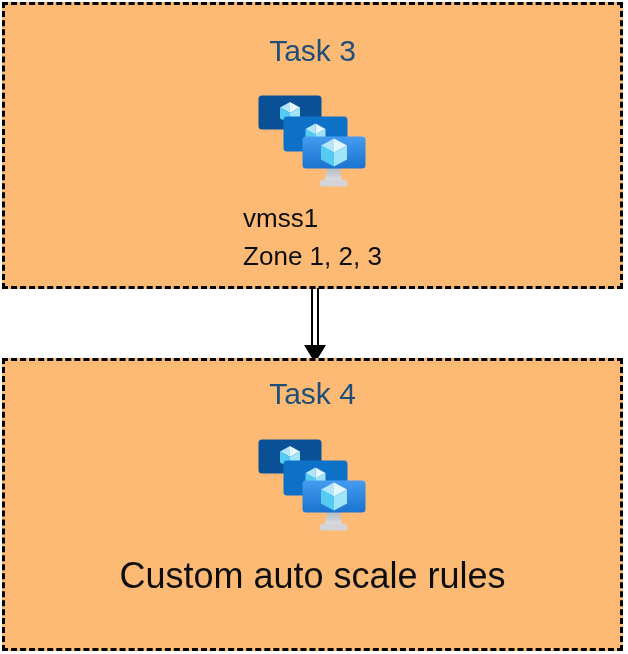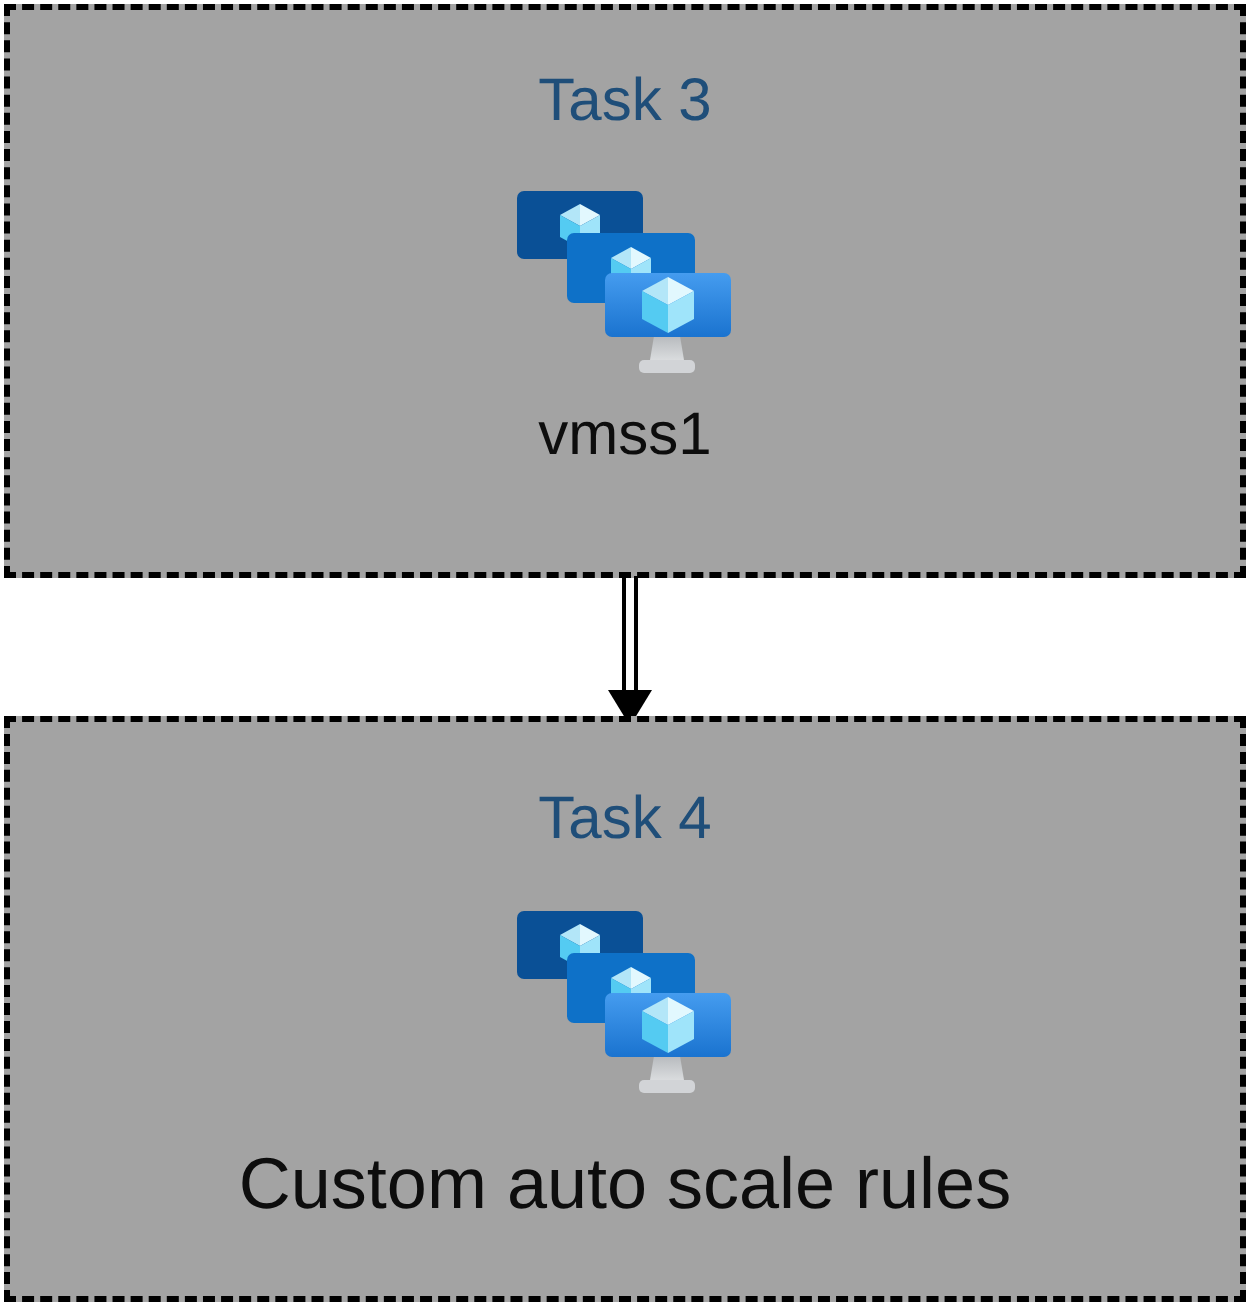--- a/index.html
+++ b/index.html
@@ -9,43 +9,43 @@
     height: 654px;
     background: #ffffff;
     font-family: "Liberation Sans", sans-serif;
     overflow: hidden;
   }
   .task-box {
     position: absolute;
     left: 2px;
     width: 621px;
     box-sizing: border-box;
-    background: #a3a3a3;
+    background: #fdba74;
     border: 3px dashed #000000;
     display: flex;
     flex-direction: column;
     align-items: center;
   }
   .task-box.top { top: 2px; height: 287px; }
   .task-box.bottom { top: 358px; height: 293px; }
   .task-title {
     margin: 0;
     font-size: 30px;
     line-height: 36px;
     font-weight: 400;
     color: #1f4e79;
     text-align: center;
   }
   .task-box.top .task-title { margin-top: 28px; }
-  .task-box.bottom .task-title { margin-top: 31px; }
+  .task-box.bottom .task-title { margin-top: 15px; }
   .vmss-icon { display: block; }
   .task-box.top .vmss-icon { margin-top: 26px; }
   .task-box.bottom .vmss-icon { margin-top: 27px; }
   .box-label {
-    font-size: 30px;
+    font-size: 26px;
     line-height: 38px;
     color: #0d0d0d;
     text-align: left;
   }
   .labels { margin-top: 8px; }
   .caption {
     margin-top: 22px;
     font-size: 36px;
     line-height: 38px;
     color: #0d0d0d;
@@ -98,20 +98,21 @@
 
       <rect x="44.5" y="41.5" width="63" height="32" rx="3.5" fill="url(#frontGrad)"></rect>
       <polygon points="76,43.5 63,50.5 76,57.5" fill="#b3e6f8"></polygon>
       <polygon points="76,43.5 89,50.5 76,57.5" fill="#e2f8fe"></polygon>
       <polygon points="63,50.5 76,57.5 76,71.5 63,64.5" fill="#54cbf2"></polygon>
       <polygon points="89,50.5 76,57.5 76,71.5 89,64.5" fill="#9fe4fa"></polygon>
     </svg>
 
     <div class="labels">
       <div class="box-label">vmss1</div>
+      <div class="box-label">Zone 1, 2, 3</div>
     </div>
   </section>
 
   <svg class="connector" width="26" height="76" viewBox="0 0 26 76">
     <rect x="9" y="0" width="2" height="59" fill="#000000"></rect>
     <rect x="15" y="0" width="2" height="59" fill="#000000"></rect>
     <polygon points="2,57 24,57 13,75" fill="#000000"></polygon>
   </svg>
 
   <section class="task-box bottom">

